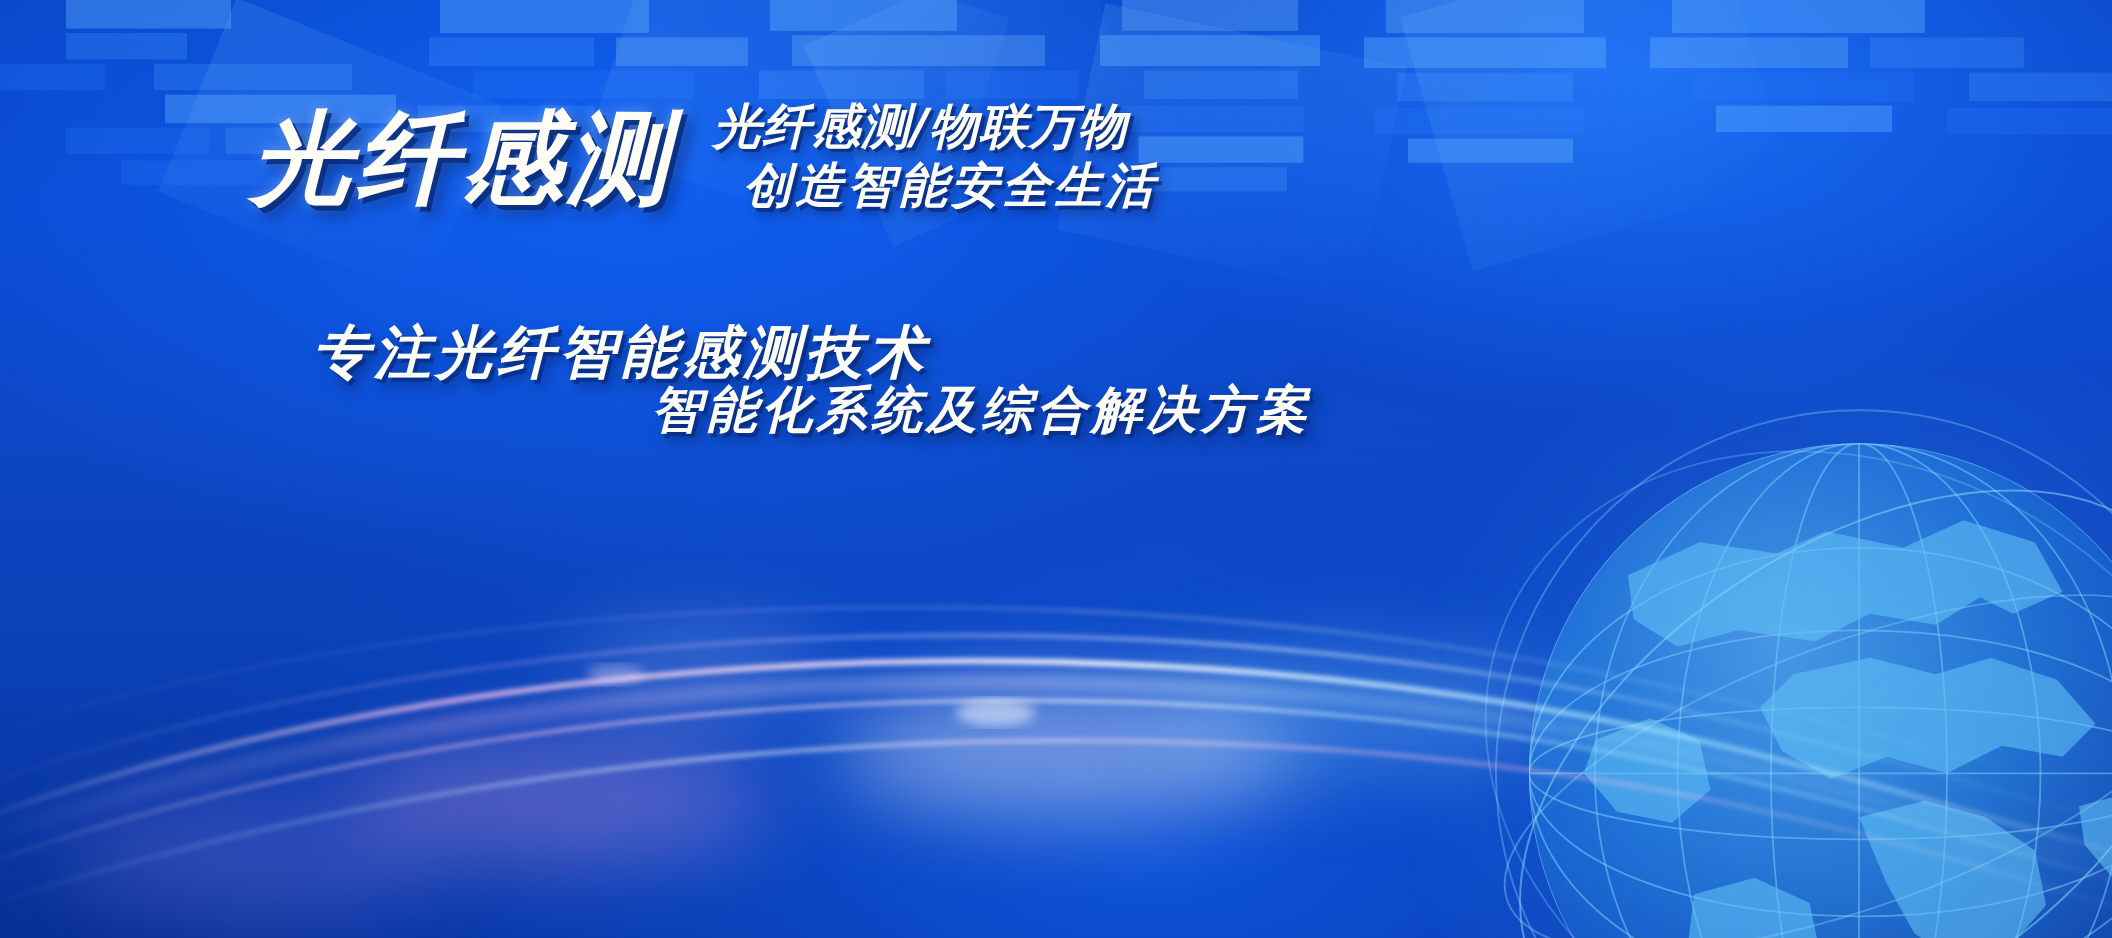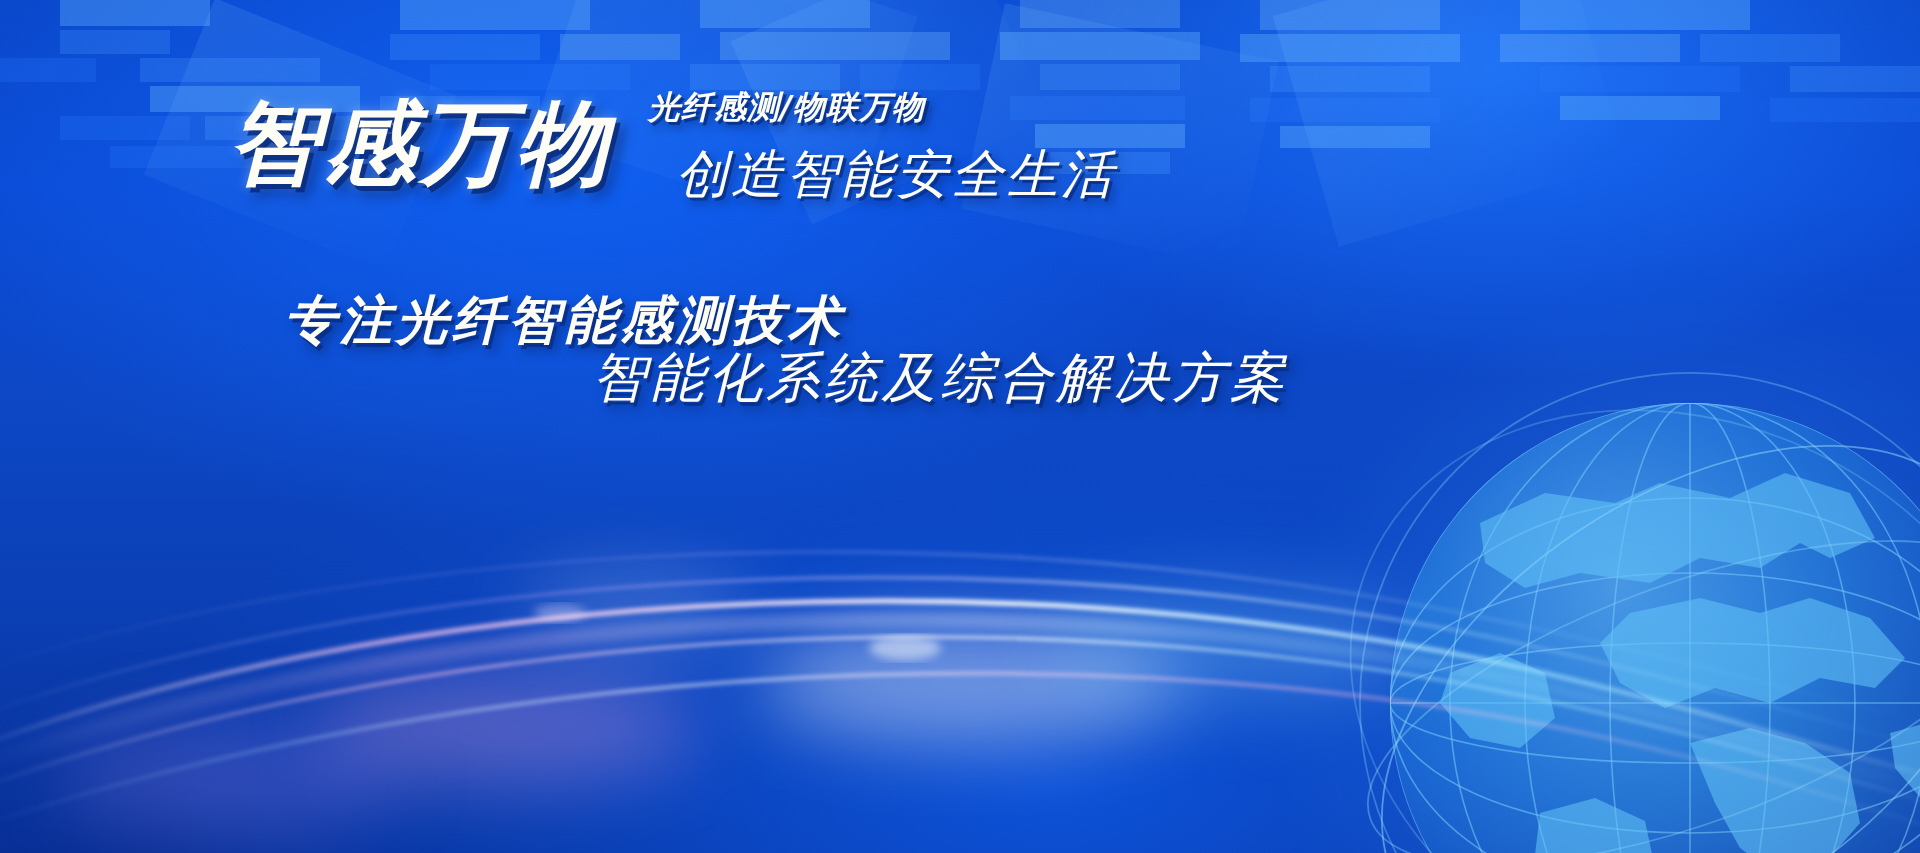--- a/index.html
+++ b/index.html
@@ -96,34 +96,34 @@
     font-style: italic;
     font-size: 38px;
     letter-spacing: 5px;
     color: #f4f7ff;
     text-shadow: 2px 3px 5px rgba(4,30,100,.75);
   }
 
   .slogan-1 {
     left: 648px;
     top: 86px;
-    font-size: 32px;
+    font-size: 44px;
     font-weight: 700;
     font-style: italic;
     letter-spacing: 1px;
     color: #fdfdf6;
     text-shadow:
       3px 3px 0 rgba(8,45,130,.80),
       5px 6px 10px rgba(3,22,80,.55);
   }
   .slogan-2 {
     left: 676px;
     top: 140px;
-    font-size: 52px;
-    font-weight: 400;
+    font-size: 44px;
+    font-weight: 700;
     font-style: italic;
     letter-spacing: 3px;
     color: #fdfdf6;
     text-shadow:
       3px 3px 0 rgba(8,45,130,.80),
       5px 6px 10px rgba(3,22,80,.55);
   }
 
   .tag-1 {
     left: 284px;
@@ -133,22 +133,22 @@
     font-style: italic;
     letter-spacing: 4px;
     color: #fdfdf6;
     text-shadow:
       3px 4px 0 rgba(8,45,130,.80),
       6px 7px 12px rgba(3,22,80,.55);
   }
   .tag-2 {
     left: 592px;
     top: 342px;
-    font-size: 54px;
-    font-weight: 400;
+    font-size: 46px;
+    font-weight: 700;
     font-style: italic;
     letter-spacing: 4px;
     color: #fdfdf6;
     text-shadow:
       3px 4px 0 rgba(8,45,130,.80),
       6px 7px 12px rgba(3,22,80,.55);
   }
 </style>
 </head>
 <body>
@@ -295,21 +295,21 @@
       <path d="M-40 300 C 360 150, 960 108, 1480 212 C 1690 256, 1820 300, 1960 332" stroke="url(#s2)" stroke-width="2" fill="none" filter="url(#soft)"></path>
       <path d="M-40 410 C 420 252, 1030 200, 1560 305 C 1750 344, 1860 385, 1960 412" stroke="url(#s3)" stroke-width="3" fill="none" filter="url(#soft)"></path>
       <path d="M-40 348 C 390 192, 990 148, 1510 256 C 1710 300, 1835 344, 1960 374" stroke="url(#s1)" stroke-width="14" fill="none" filter="url(#softer)" opacity=".28"></path>
       <path d="M-40 254 C 330 128, 900 84, 1430 184 C 1660 228, 1800 272, 1960 306" stroke="url(#s2)" stroke-width="1.6" fill="none" filter="url(#soft)" opacity=".6"></path>
 
       <ellipse cx="905" cy="225" rx="36" ry="12" fill="#ffffff" opacity=".50" filter="url(#softer)"></ellipse>
       <ellipse cx="560" cy="190" rx="26" ry="9" fill="#ffe6ff" opacity=".35" filter="url(#softer)"></ellipse>
     </svg>
   </div>
 
-  <div class="txt headline-main">智感万物</div>
+  <div class="txt headline-main">光纤感测</div>
 
 
   <div class="txt slogan-1">光纤感测/物联万物</div>
 
   <div class="txt slogan-2">创造智能安全生活</div>
 
   <div class="txt tag-1">专注光纤智能感测技术</div>
 
   <div class="txt tag-2">智能化系统及综合解决方案</div>
 

